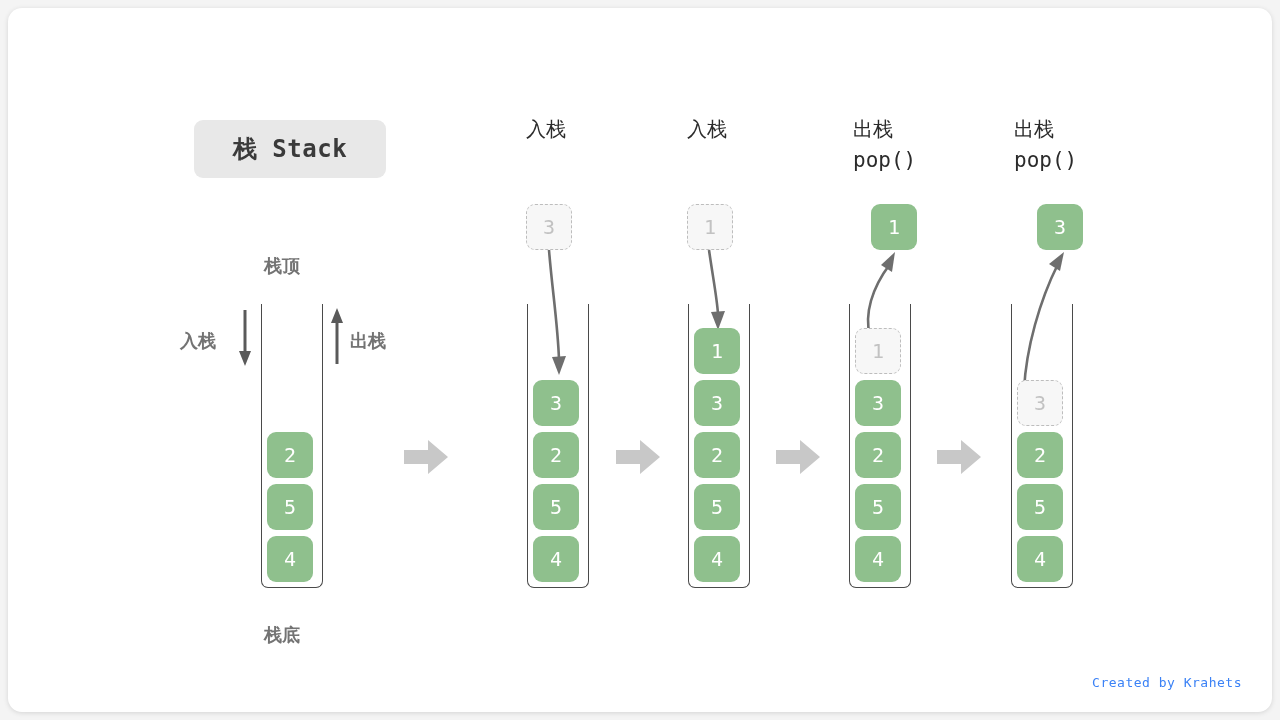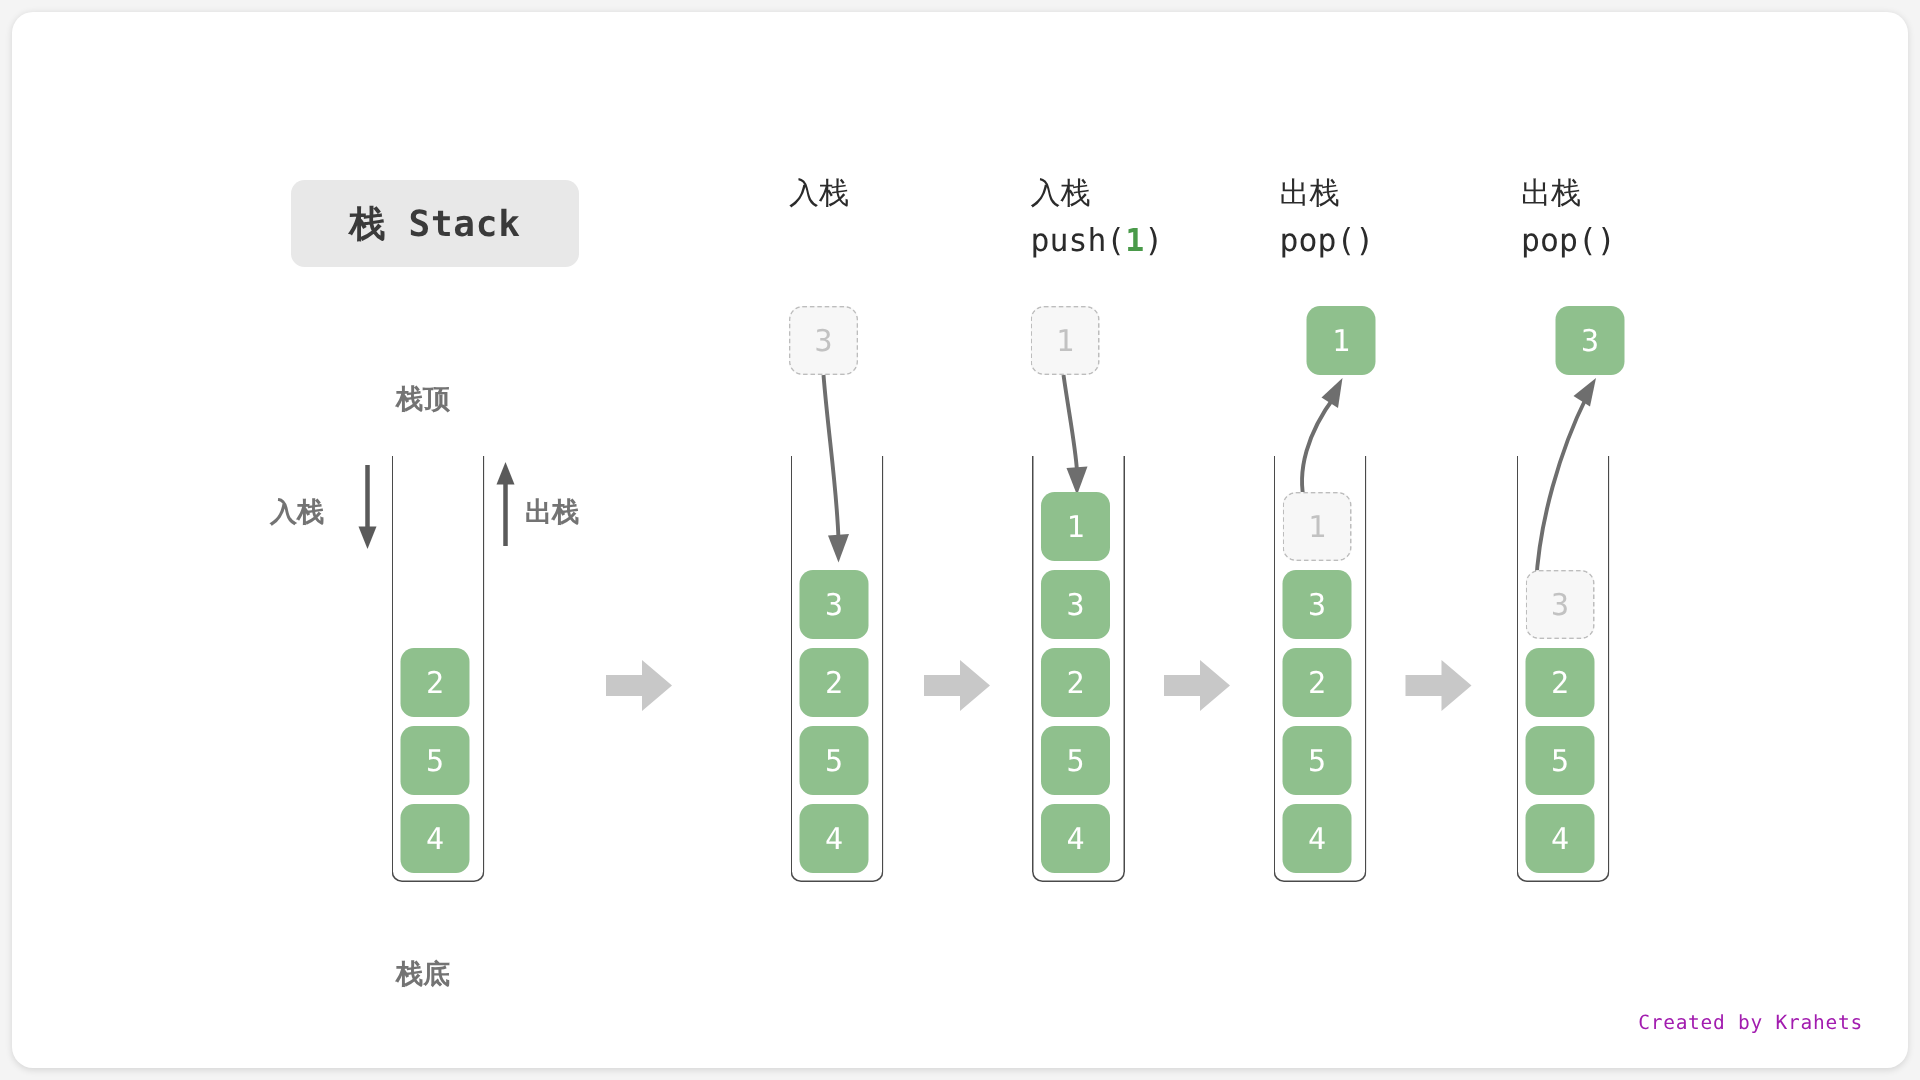--- a/index.html
+++ b/index.html
@@ -101,21 +101,21 @@
 
   
   .sep-arrow { position: absolute; }
 
   
   #footer {
     position: absolute;
     right: 30px; bottom: 22px;
     font-family: "DejaVu Sans Mono", monospace;
     font-size: 13px;
-    color: #a21caf;
+    color: #3b82f6;
     letter-spacing: 0.5px;
   }
 
   svg { overflow: visible; }
 </style>
 </head>
 <body>
 
 <div id="card">
 
@@ -136,21 +136,21 @@
       <line x1="9" y1="14" x2="9" y2="58" stroke="#5a5a5a" stroke-width="3"></line>
     </svg>
     <div class="cjk-label" style="left:342px; top:321px;">出栈</div>
 
     <div class="container-shape" style="left:253px; top:296px; width:62px; height:284px;"></div>
 
     <div class="cell filled" style="left:259px; top:424px;">2</div>
     <div class="cell filled" style="left:259px; top:476px;">5</div>
     <div class="cell filled" style="left:259px; top:528px;">4</div>
 
-    <div class="cjk-label" style="left:256px; top:615px;margin-top:14px;">栈底</div>
+    <div class="cjk-label" style="left:256px; top:615px;">栈底</div>
   </div>
 
   <svg class="sep-arrow" style="left:396px; top:432px;" width="46" height="34">
     <polygon points="0,10 24,10 24,0 44,17 24,34 24,24 0,24" fill="#c8c8c8"></polygon>
   </svg>
   <svg class="sep-arrow" style="left:608px; top:432px;" width="46" height="34">
     <polygon points="0,10 24,10 24,0 44,17 24,34 24,24 0,24" fill="#c8c8c8"></polygon>
   </svg>
   <svg class="sep-arrow" style="left:768px; top:432px;" width="46" height="34">
     <polygon points="0,10 24,10 24,0 44,17 24,34 24,24 0,24" fill="#c8c8c8"></polygon>
@@ -173,21 +173,20 @@
     <div class="container-shape" style="left:519px; top:296px; width:62px; height:284px;"></div>
     <div class="cell filled" style="left:525px; top:372px;">3</div>
     <div class="cell filled" style="left:525px; top:424px;">2</div>
     <div class="cell filled" style="left:525px; top:476px;">5</div>
     <div class="cell filled" style="left:525px; top:528px;">4</div>
   </div>
 
   <div>
     <div class="op-head" style="left:679px; top:106px;">
       <span class="line1">入栈</span>
-      <span class="line2"><span>push(</span><span class="arg">1</span><span>)</span></span>
     </div>
     <div class="cell ghost" style="left:679px; top:196px;">1</div>
     <svg style="position:absolute; left:679px; top:240px;" width="70" height="95">
       <path d="M 22 2 C 26 30, 30 50, 31 66" stroke="#6e6e6e" stroke-width="2.6" fill="none"></path>
       <polygon points="31,82 24,64 38,63" fill="#6e6e6e"></polygon>
     </svg>
     <div class="container-shape" style="left:680px; top:296px; width:62px; height:284px;"></div>
     <div class="cell filled" style="left:686px; top:320px;">1</div>
     <div class="cell filled" style="left:686px; top:372px;">3</div>
     <div class="cell filled" style="left:686px; top:424px;">2</div>

